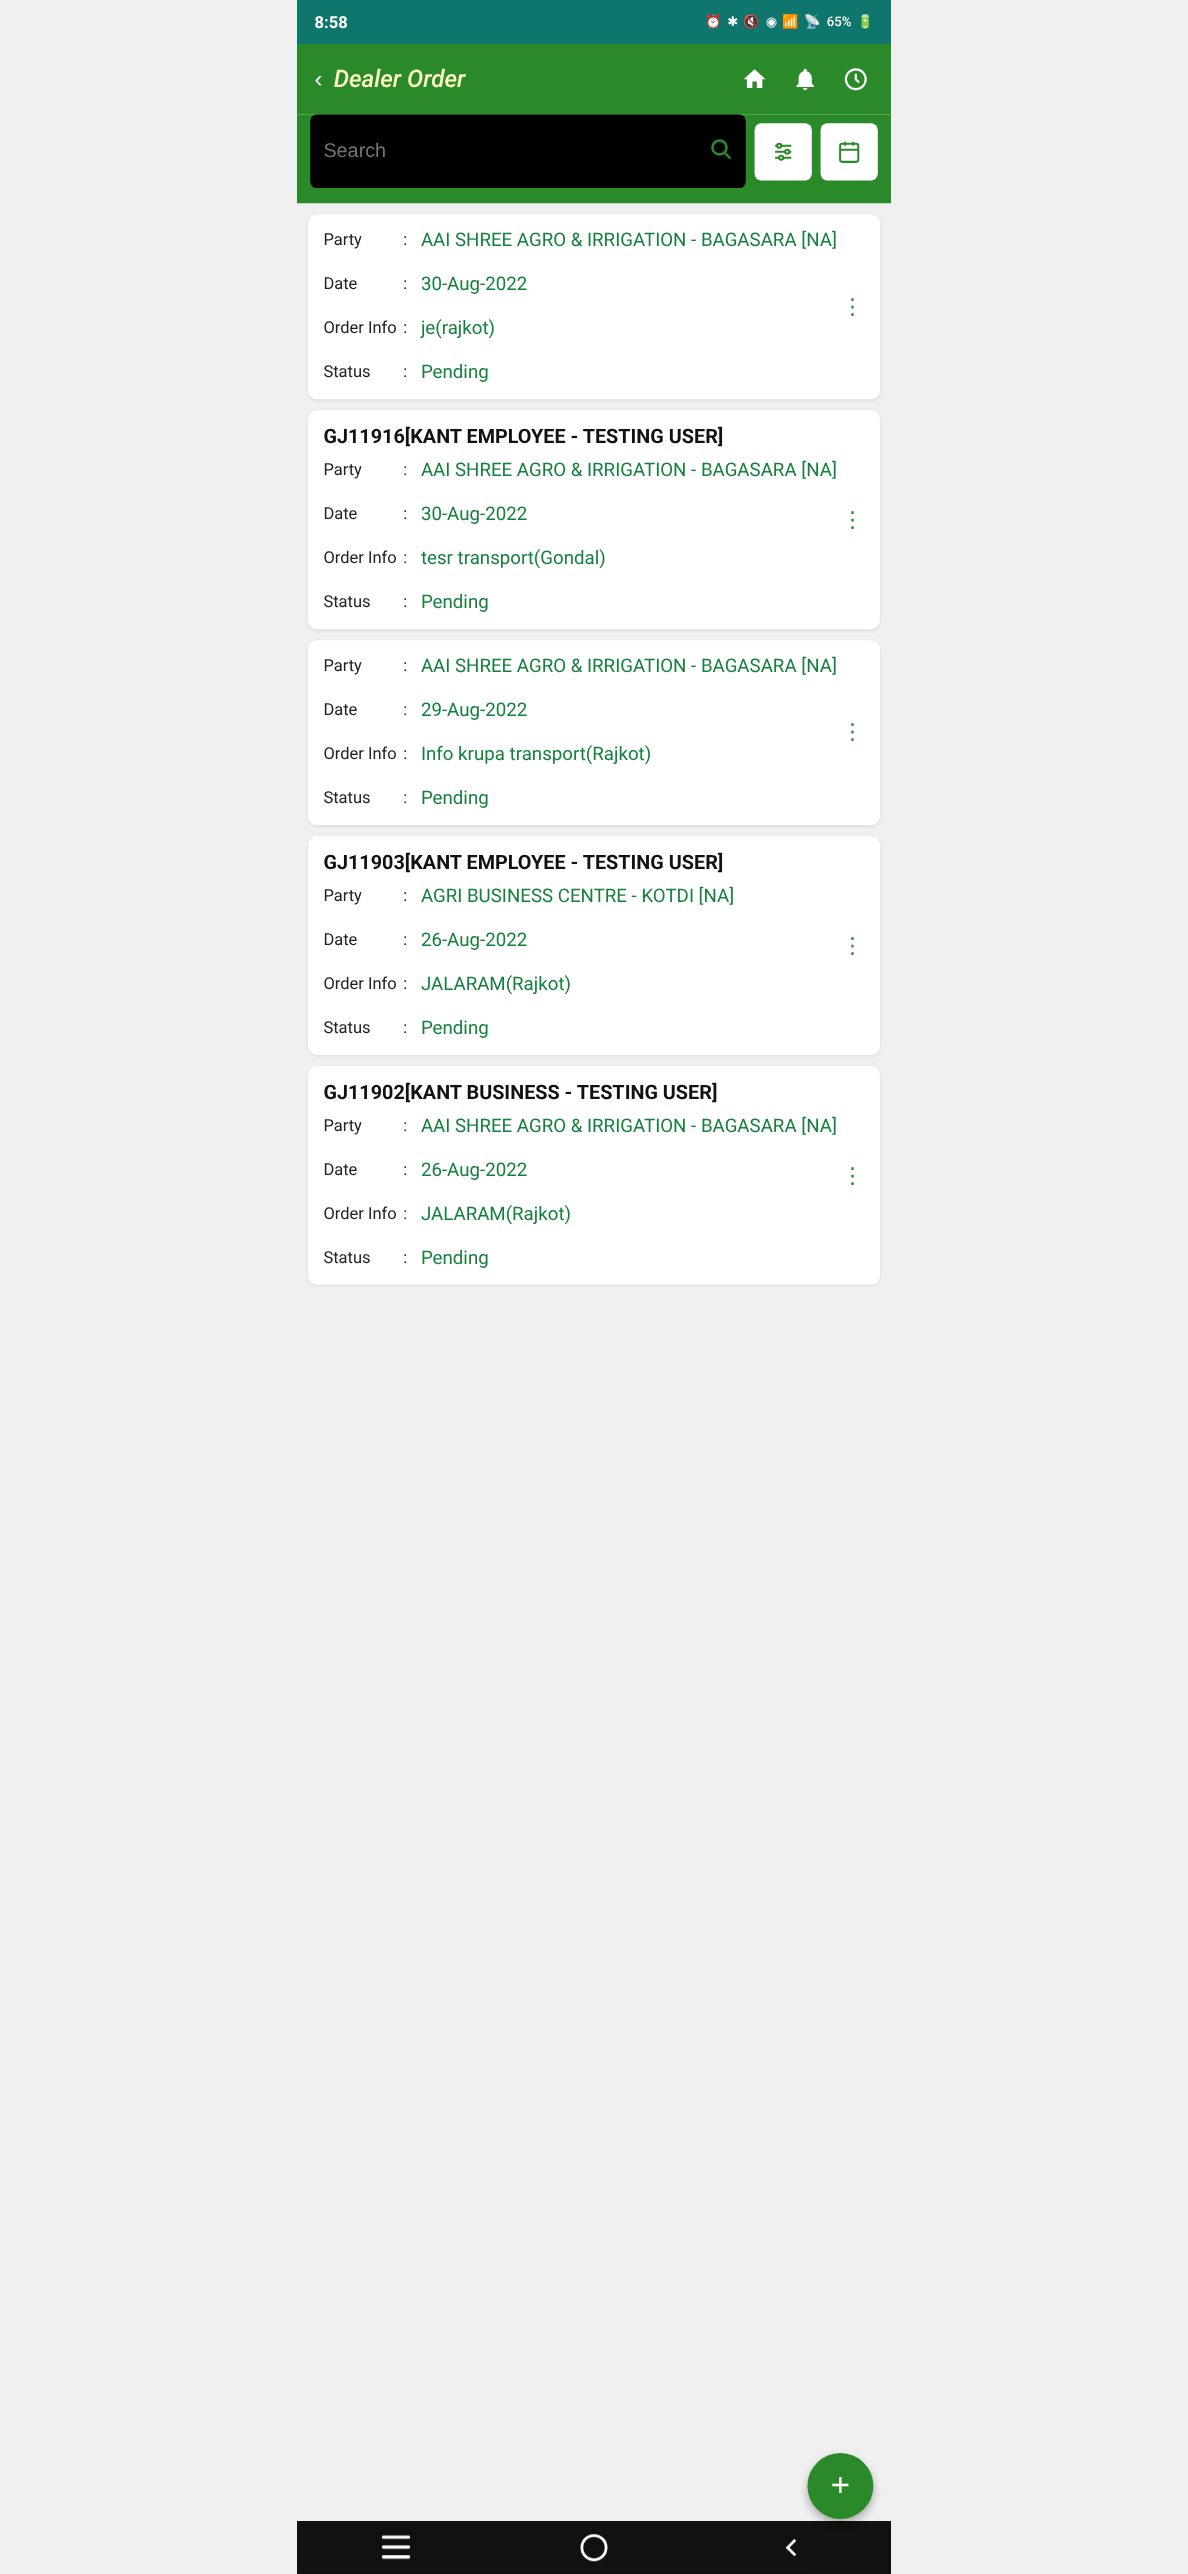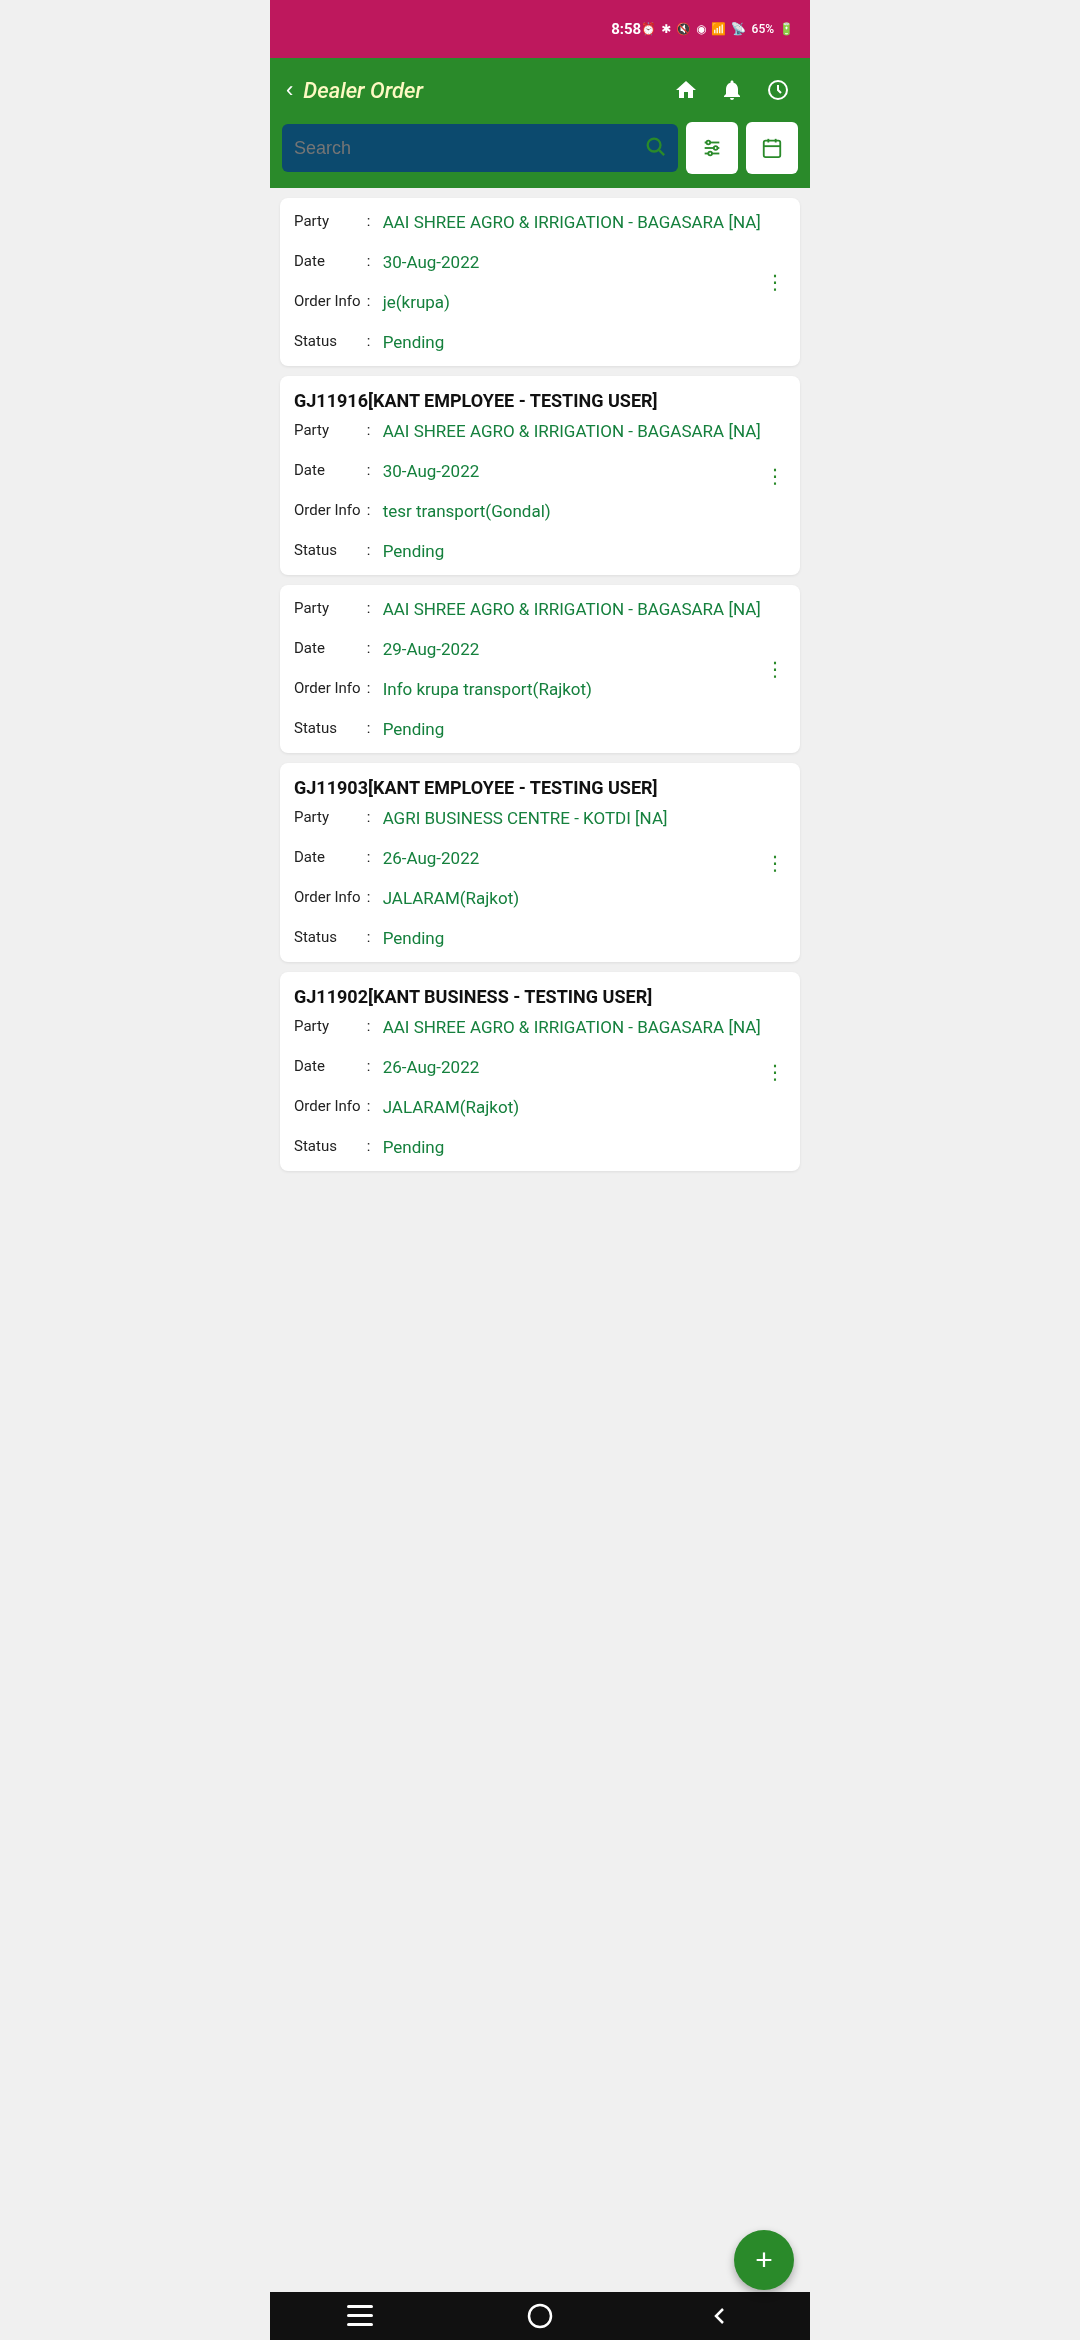--- a/index.html
+++ b/index.html
@@ -10,29 +10,29 @@
       background: #f0f0f0;
       width: 100%;
       max-width: 540px;
       margin: 0 auto;
       min-height: 100vh;
       position: relative;
     }
 
     
     .status-bar {
-      background: #be185d;
-      color: white;
-      display: flex;
-      justify-content: flex-end;
+      background: #0f766e;
+      color: white;
+      display: flex;
+      justify-content: space-between;
       align-items: center;
       padding: 8px 16px;
       font-size: 13px;
       font-weight: 500;
-      height: 58px;
+      height: 40px;
     }
     .status-bar-left {
       font-size: 15px;
       font-weight: bold;
     }
     .status-bar-right {
       display: flex;
       align-items: center;
       gap: 5px;
       font-size: 12px;
@@ -89,26 +89,26 @@
     
     .search-section {
       background: #2a8a2a;
       padding: 0 12px 14px 12px;
       display: flex;
       gap: 8px;
       align-items: center;
     }
     .search-container {
       flex: 1;
-      background: #0c4a6e;
+      background: #000000;
       border-radius: 6px;
       display: flex;
       align-items: center;
       padding: 10px 12px;
-      height: 48px;
+      height: 67px;
     }
     .search-input {
       flex: 1;
       border: none;
       outline: none;
       font-size: 18px;
       color: #aaa;
       background: transparent;
     }
     .search-icon-btn {
@@ -330,21 +330,21 @@
         <span class="field-label">Party</span>
         <span class="field-colon">:</span>
         <span class="field-value">AAI SHREE AGRO &amp; IRRIGATION - BAGASARA [NA]</span>
 
         <span class="field-label">Date</span>
         <span class="field-colon">:</span>
         <span class="field-value">30-Aug-2022</span>
 
         <span class="field-label">Order Info</span>
         <span class="field-colon">:</span>
-        <span class="field-value">je(krupa)</span>
+        <span class="field-value">je(rajkot)</span>
 
         <span class="field-label">Status</span>
         <span class="field-colon">:</span>
         <span class="field-value">Pending</span>
       </div>
       <button class="three-dot-btn">⋮</button>
     </div>
     <div class="order-card">
       <div class="order-card-title">GJ11916[KANT EMPLOYEE - TESTING USER]</div>
       <div class="order-fields">

